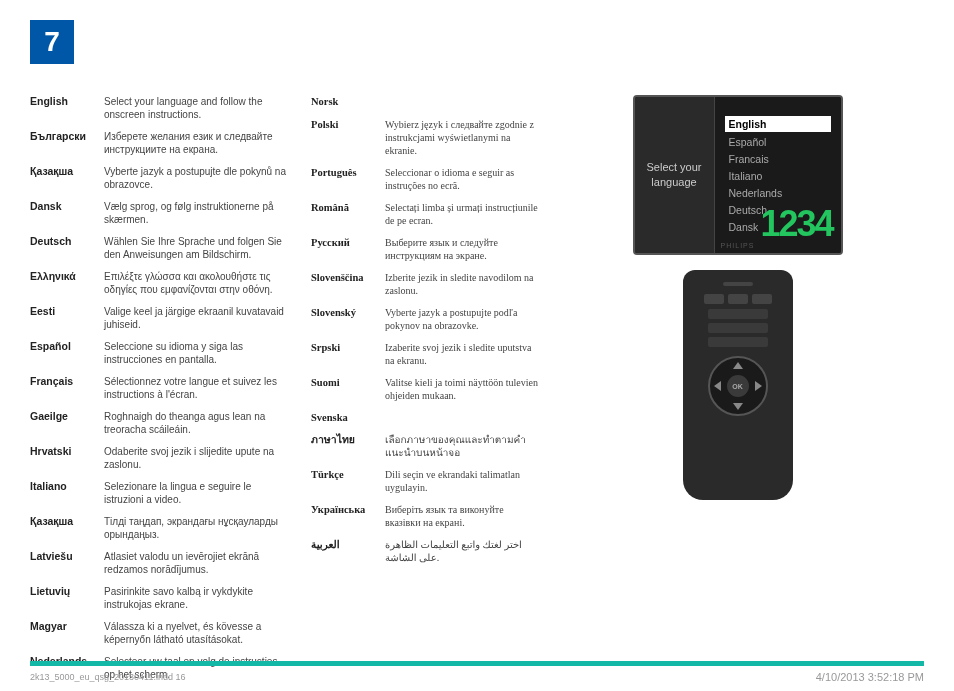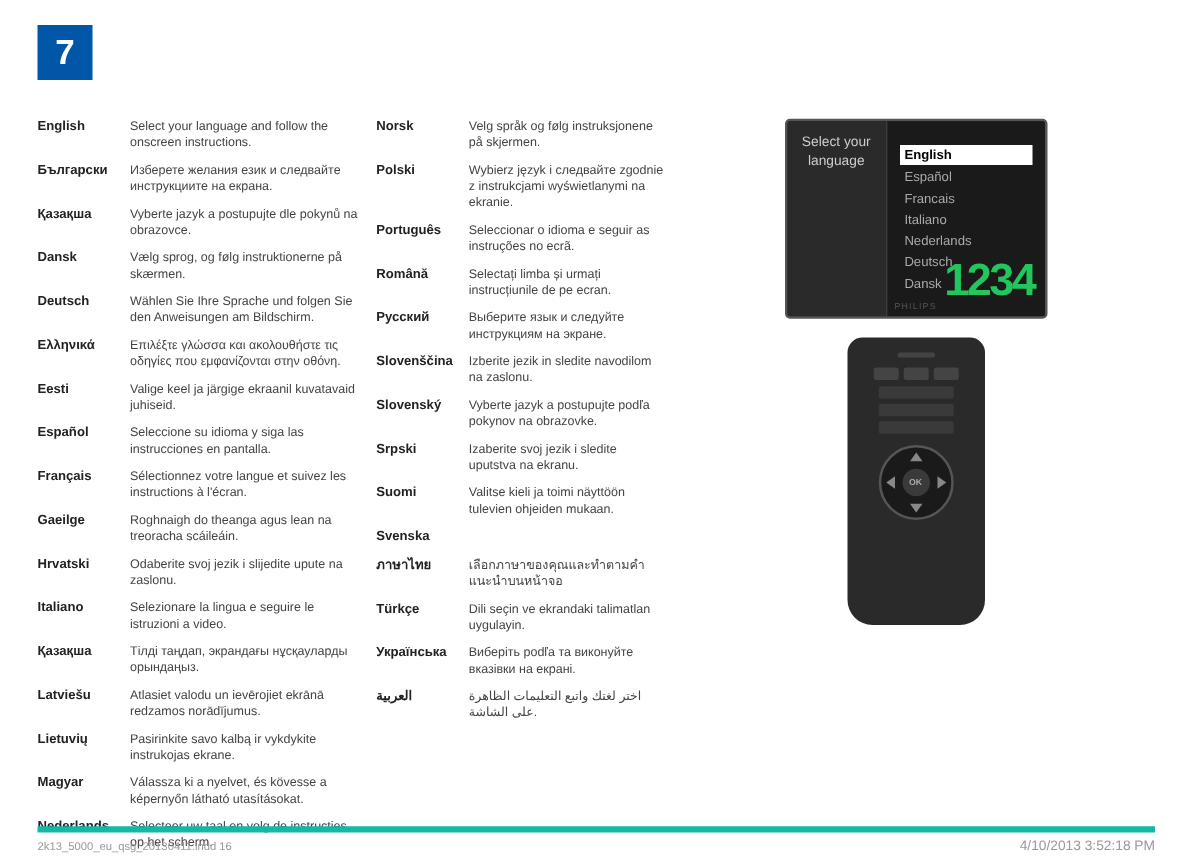--- a/index.html
+++ b/index.html
@@ -68,21 +68,22 @@
     .lang-desc {
       font-size: 10px;
       color: #444;
       line-height: 1.3;
     }
 
     
     .lang-list-right {
       width: 230px;
       flex-shrink: 0;
-      margin-left: 0;
+      margin-left: 10px;
+      font-family: Liberation Serif, serif;
     }
 
     
     .tv-screen-area {
       flex: 1;
       display: flex;
       flex-direction: column;
       align-items: center;
       margin-left: 10px;
     }
@@ -95,21 +96,21 @@
       border-radius: 4px;
       position: relative;
       display: flex;
       overflow: hidden;
     }
 
     .tv-left-panel {
       width: 80px;
       background: #2a2a2a;
       display: flex;
-      align-items: flex-start;
+      align-items: center;
       justify-content: center;
       padding: 10px 8px;
       border-right: 1px solid #444;
     }
 
     .tv-left-text {
       color: #ccc;
       font-size: 11px;
       text-align: center;
       line-height: 1.4;
@@ -380,21 +381,20 @@
           <span class="lang-name">Nederlands</span>
           <span class="lang-desc">Selecteer uw taal en volg de instructies op het scherm.</span>
         </div>
       </div>
 
     <div class="col-divider"></div>
 
     <div class="lang-list-right" id="lang-list-right">
     <div class="lang-entry">
           <span class="lang-name">Norsk</span>
-          <span class="lang-desc">Velg språk og følg instruksjonene på skjermen.</span>
         </div>
         <div class="lang-entry">
           <span class="lang-name">Polski</span>
           <span class="lang-desc">Wybierz język i следвайте zgodnie z instrukcjami wyświetlanymi na ekranie.</span>
         </div>
         <div class="lang-entry">
           <span class="lang-name">Português</span>
           <span class="lang-desc">Seleccionar o idioma e seguir as instruções no ecrã.</span>
         </div>
         <div class="lang-entry">
@@ -427,21 +427,21 @@
         <div class="lang-entry">
           <span class="lang-name">ภาษาไทย</span>
           <span class="lang-desc">เลือกภาษาของคุณและทำตามคำแนะนำบนหน้าจอ</span>
         </div>
         <div class="lang-entry">
           <span class="lang-name">Türkçe</span>
           <span class="lang-desc">Dili seçin ve ekrandaki talimatlan uygulayin.</span>
         </div>
         <div class="lang-entry">
           <span class="lang-name">Українська</span>
-          <span class="lang-desc">Виберіть podľa та виконуйте вказівки на екрані.</span>
+          <span class="lang-desc">Виберіть язык та виконуйте вказівки на екрані.</span>
         </div>
         <div class="lang-entry">
           <span class="lang-name">العربية</span>
           <span class="lang-desc">اختر لغتك واتبع التعليمات الظاهرة على الشاشة.</span>
         </div>
       </div>
 
     <div class="tv-screen-area">
 
       <div class="tv-screen">

